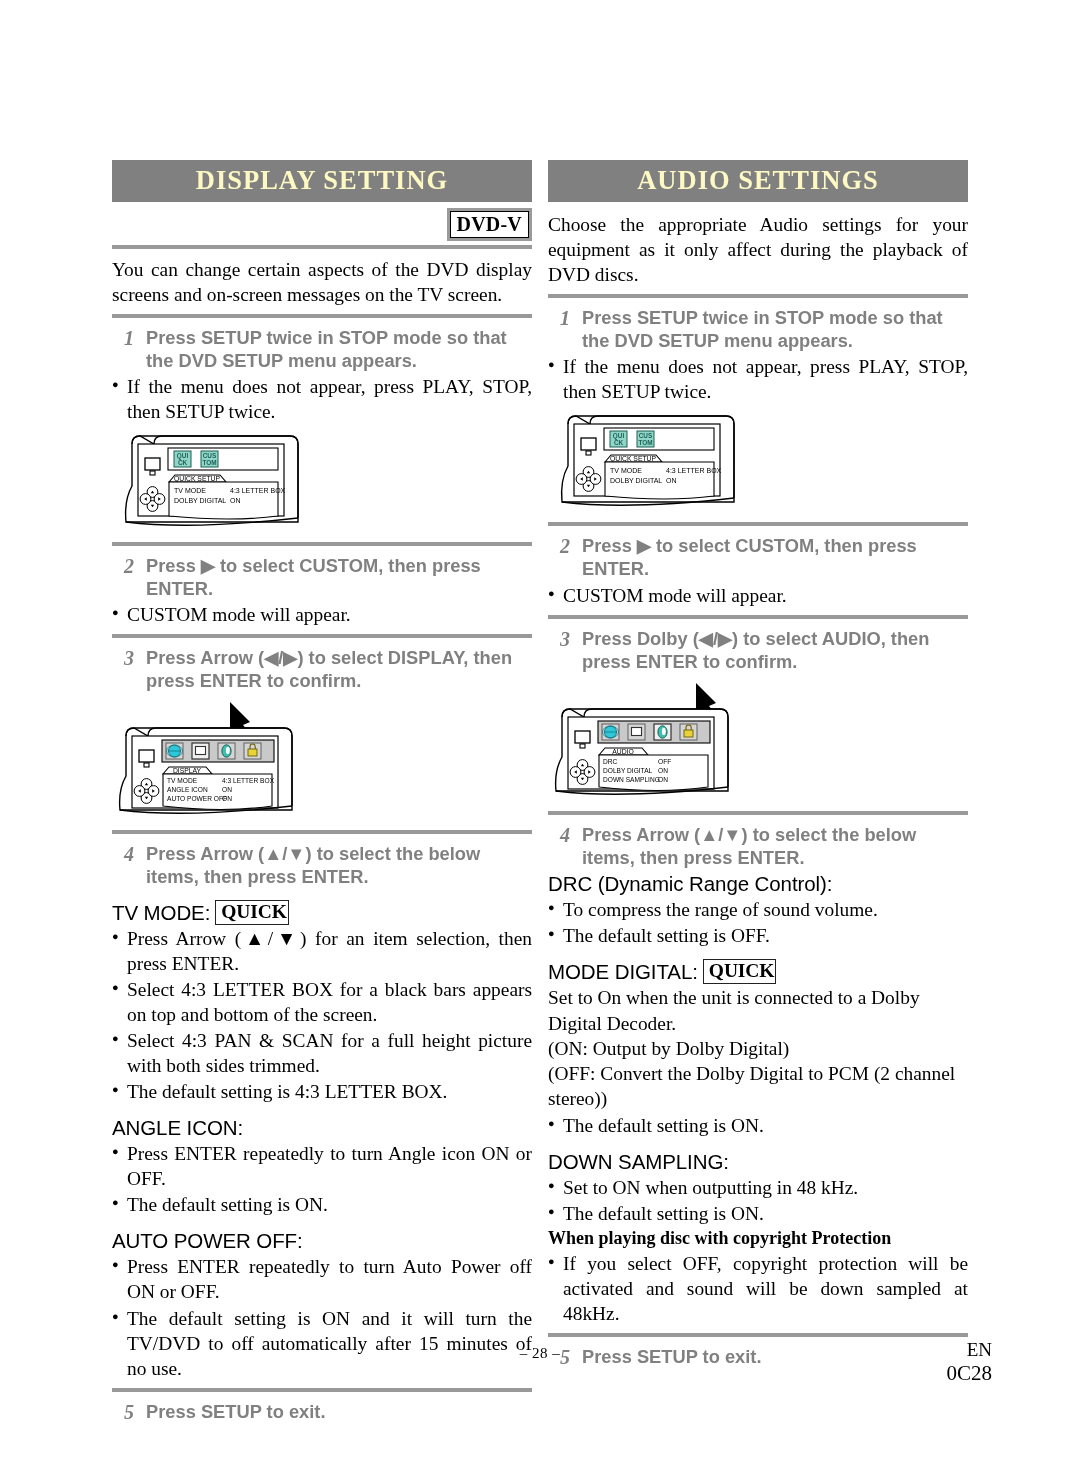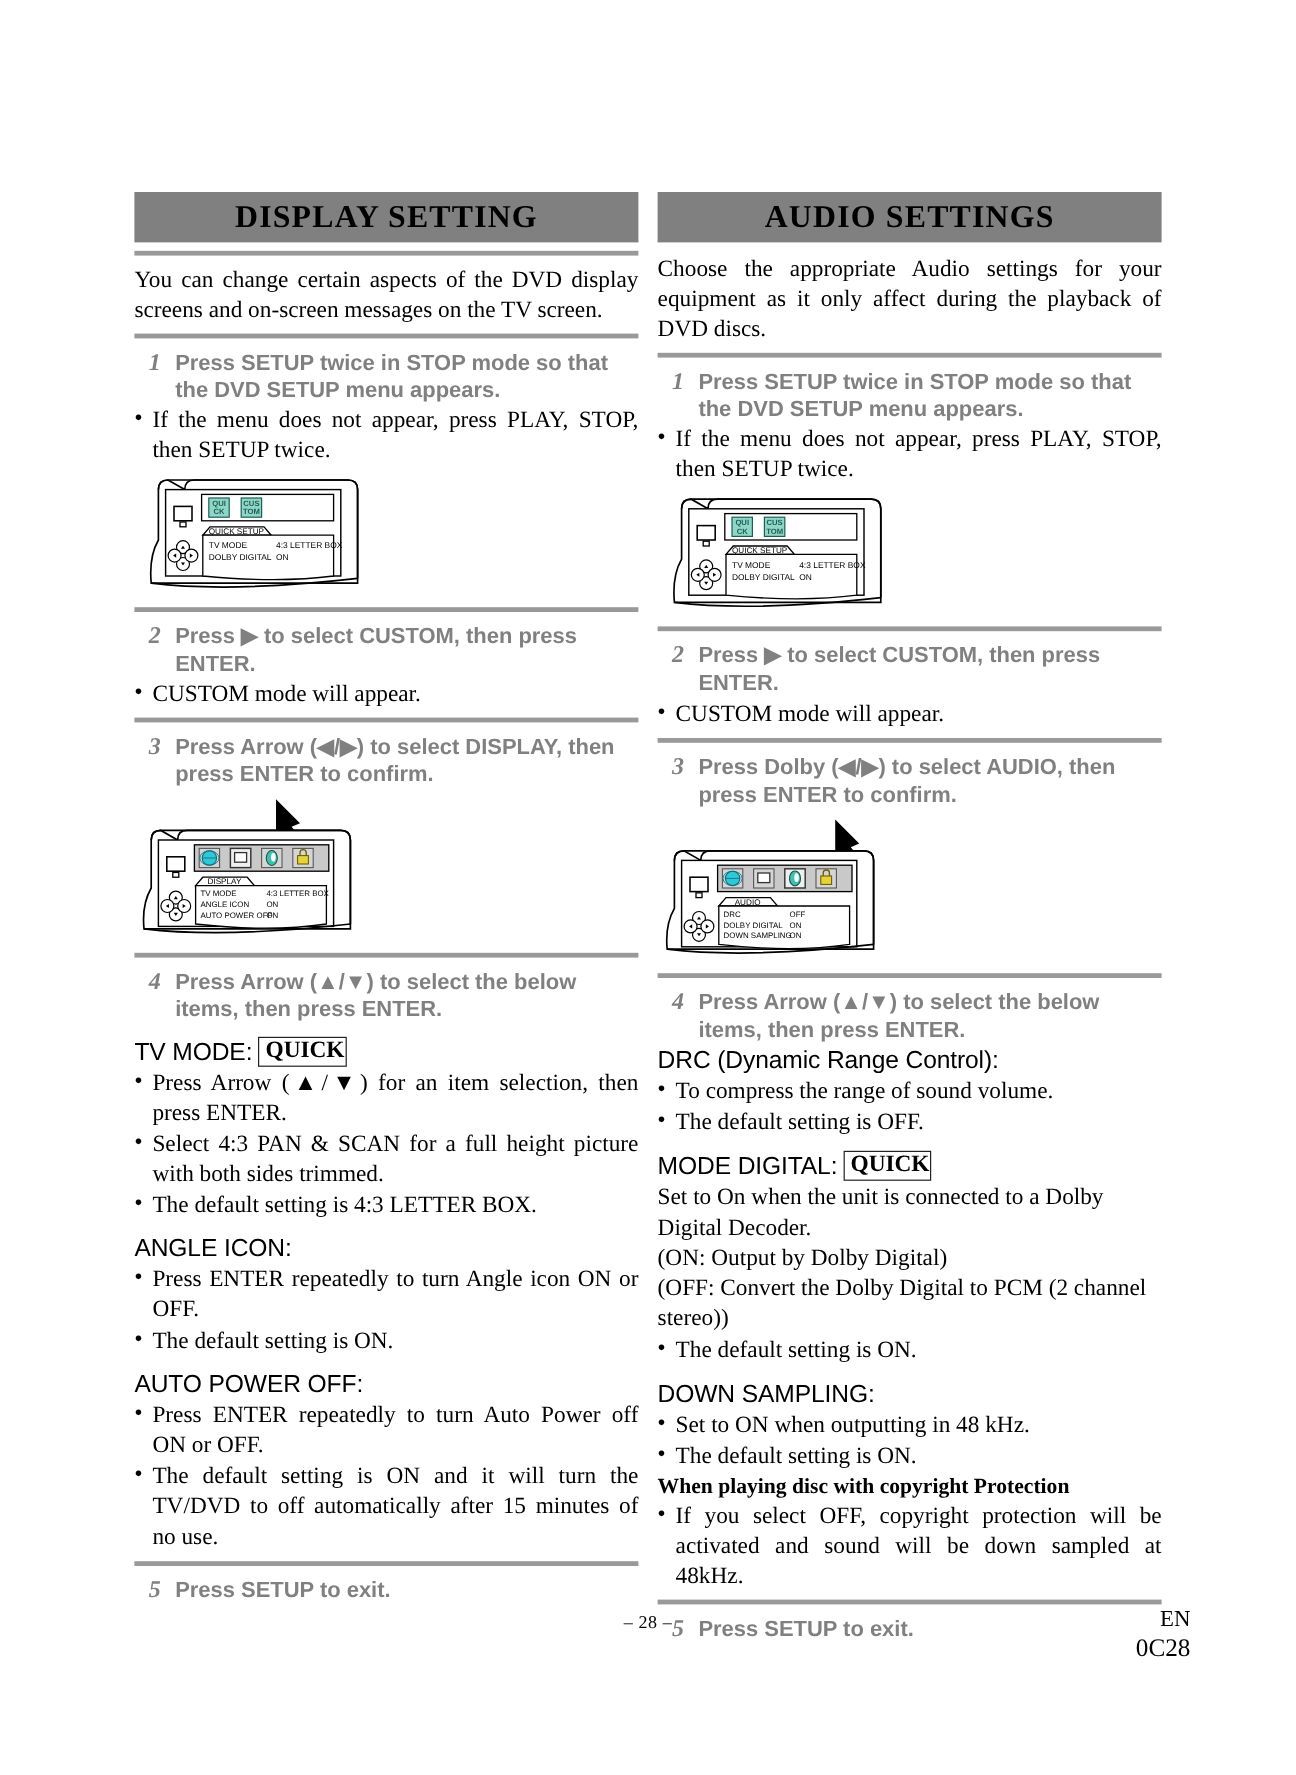--- a/index.html
+++ b/index.html
@@ -11,21 +11,21 @@
     overflow:hidden;
   }
   .page{position:absolute;left:0;top:0;width:1080px;height:1479px;}
 
   .col{position:absolute;top:160px;width:420px;}
   .col-left{left:112px;}
   .col-right{left:548px;}
 
   
   .sec-bar{
-    background:#808080;color:#000000;
+    background:#808080;color:#fef9c3;
     text-align:center;
     font-family:"Liberation Serif", serif;
     font-weight:bold;
     font-size:26.5px;
     letter-spacing:1.0px;
     padding:6px 0 7px 0;
     line-height:1.08;
   }
 
   
@@ -149,20 +149,25 @@
 </style>
 </head>
 <body>
 
 <div class="page">
 
   <div class="col col-left">
 
     <div class="sec-bar">DISPLAY SETTING</div>
 
+    <div class="badge-row">
+      <div class="badge">
+        <span>DVD-V</span>
+      </div>
+    </div>
 
     <hr class="rule">
 
     <p class="para">You can change certain aspects of the DVD display screens and on-screen messages on the TV screen.</p>
 
     <hr class="rule">
 
     <div class="step">
       <div class="num">1</div>
       <div class="txt">Press SETUP twice in STOP mode so that the DVD SETUP menu appears.</div>
@@ -300,20 +305,21 @@
     <div class="step">
       <div class="num">4</div>
       <div class="txt">Press Arrow (▲/▼) to select the below items, then press ENTER.</div>
     </div>
 
     <div class="subhead">
       <span>TV MODE:</span>
       <span class="qbox">QUICK</span>
     </div>
     <p class="bul">Press Arrow (▲/▼) for an item selection, then press ENTER.</p>
+    <p class="bul">Select 4:3 LETTER BOX for a black bars appears on top and bottom of the screen.</p>
     <p class="bul">Select 4:3 PAN &amp; SCAN for a full height picture with both sides trimmed.</p>
     <p class="bul nj">The default setting is 4:3 LETTER BOX.</p>
 
     <div class="subhead">
       <span>ANGLE ICON:</span>
     </div>
     <p class="bul">Press ENTER repeatedly to turn Angle icon ON or OFF.</p>
     <p class="bul nj">The default setting is ON.</p>
 
     <div class="subhead">

